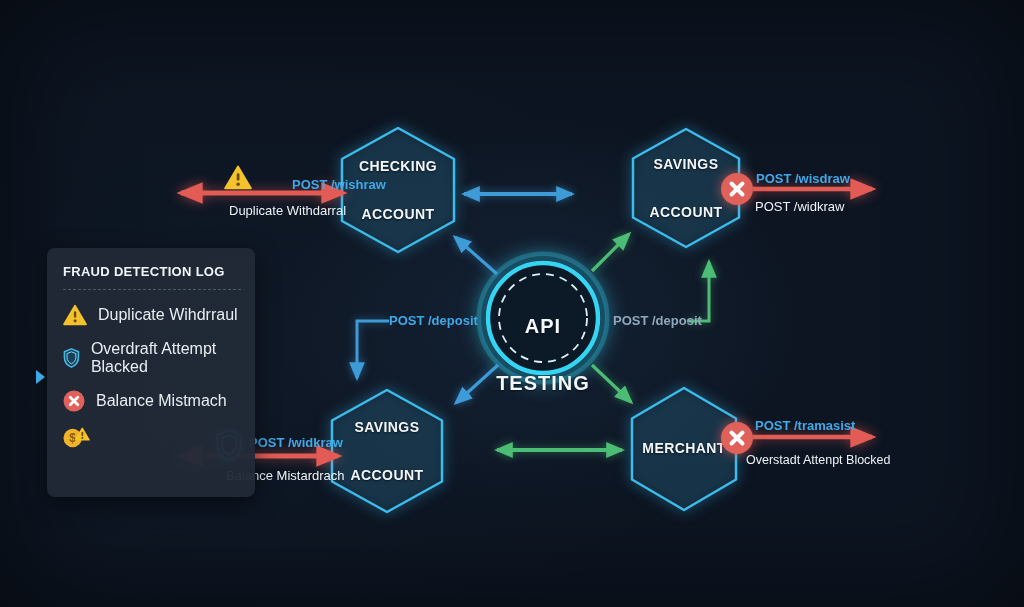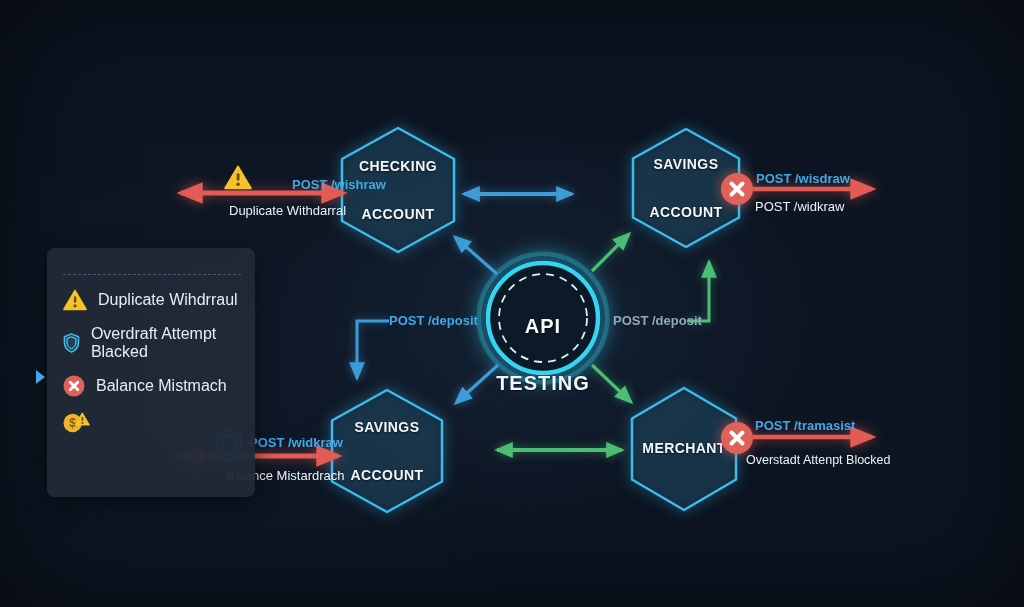--- a/index.html
+++ b/index.html
@@ -164,20 +164,21 @@
     <svg width="34" height="34" viewBox="0 0 34 34">
       <circle cx="17" cy="17" r="16" fill="#e0605a"></circle>
       <path d="M11.5 11.5 L22.5 22.5 M22.5 11.5 L11.5 22.5" stroke="#ffffff" stroke-width="4" stroke-linecap="round"></path>
     </svg>
   </div>
 
   <div class="panel">
     <svg class="panel-pointer" width="9" height="14" viewBox="0 0 9 14">
       <polygon points="0,0 9,7 0,14" fill="#3fa9e8"></polygon>
     </svg>
+    <div class="panel-title">FRAUD DETECTION LOG</div>
     <div class="panel-divider"></div>
 
     <div class="panel-row">
       <svg width="24" height="22" viewBox="0 0 26 23">
         <path d="M13 1.5 L24.8 21.5 H1.2 Z" fill="#f4c32b" stroke="#f4c32b" stroke-width="2" stroke-linejoin="round"></path>
         <rect x="11.8" y="7.5" width="2.6" height="7" rx="1.3" fill="#6b4d0a"></rect>
         <circle cx="13.1" cy="17.8" r="1.7" fill="#6b4d0a"></circle>
       </svg>
       <span class="row-label">Duplicate Wihdrraul</span>
     </div>

